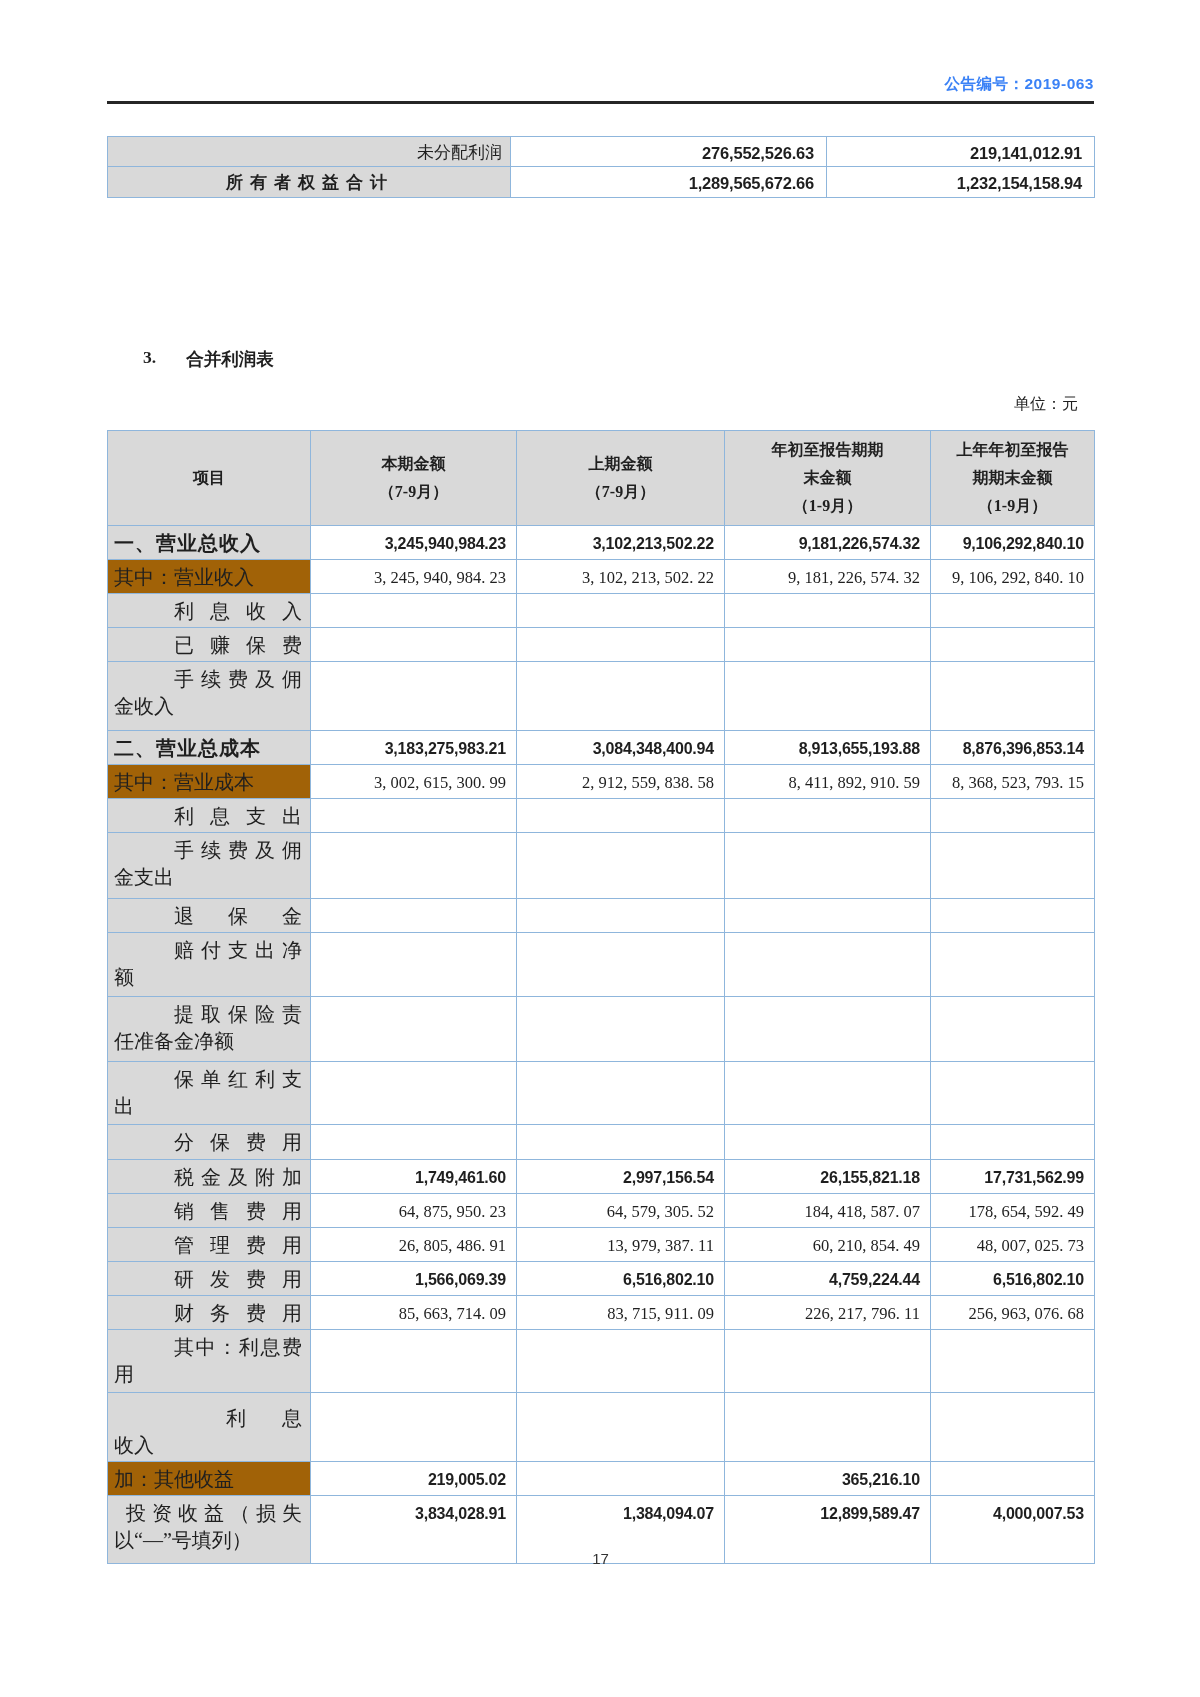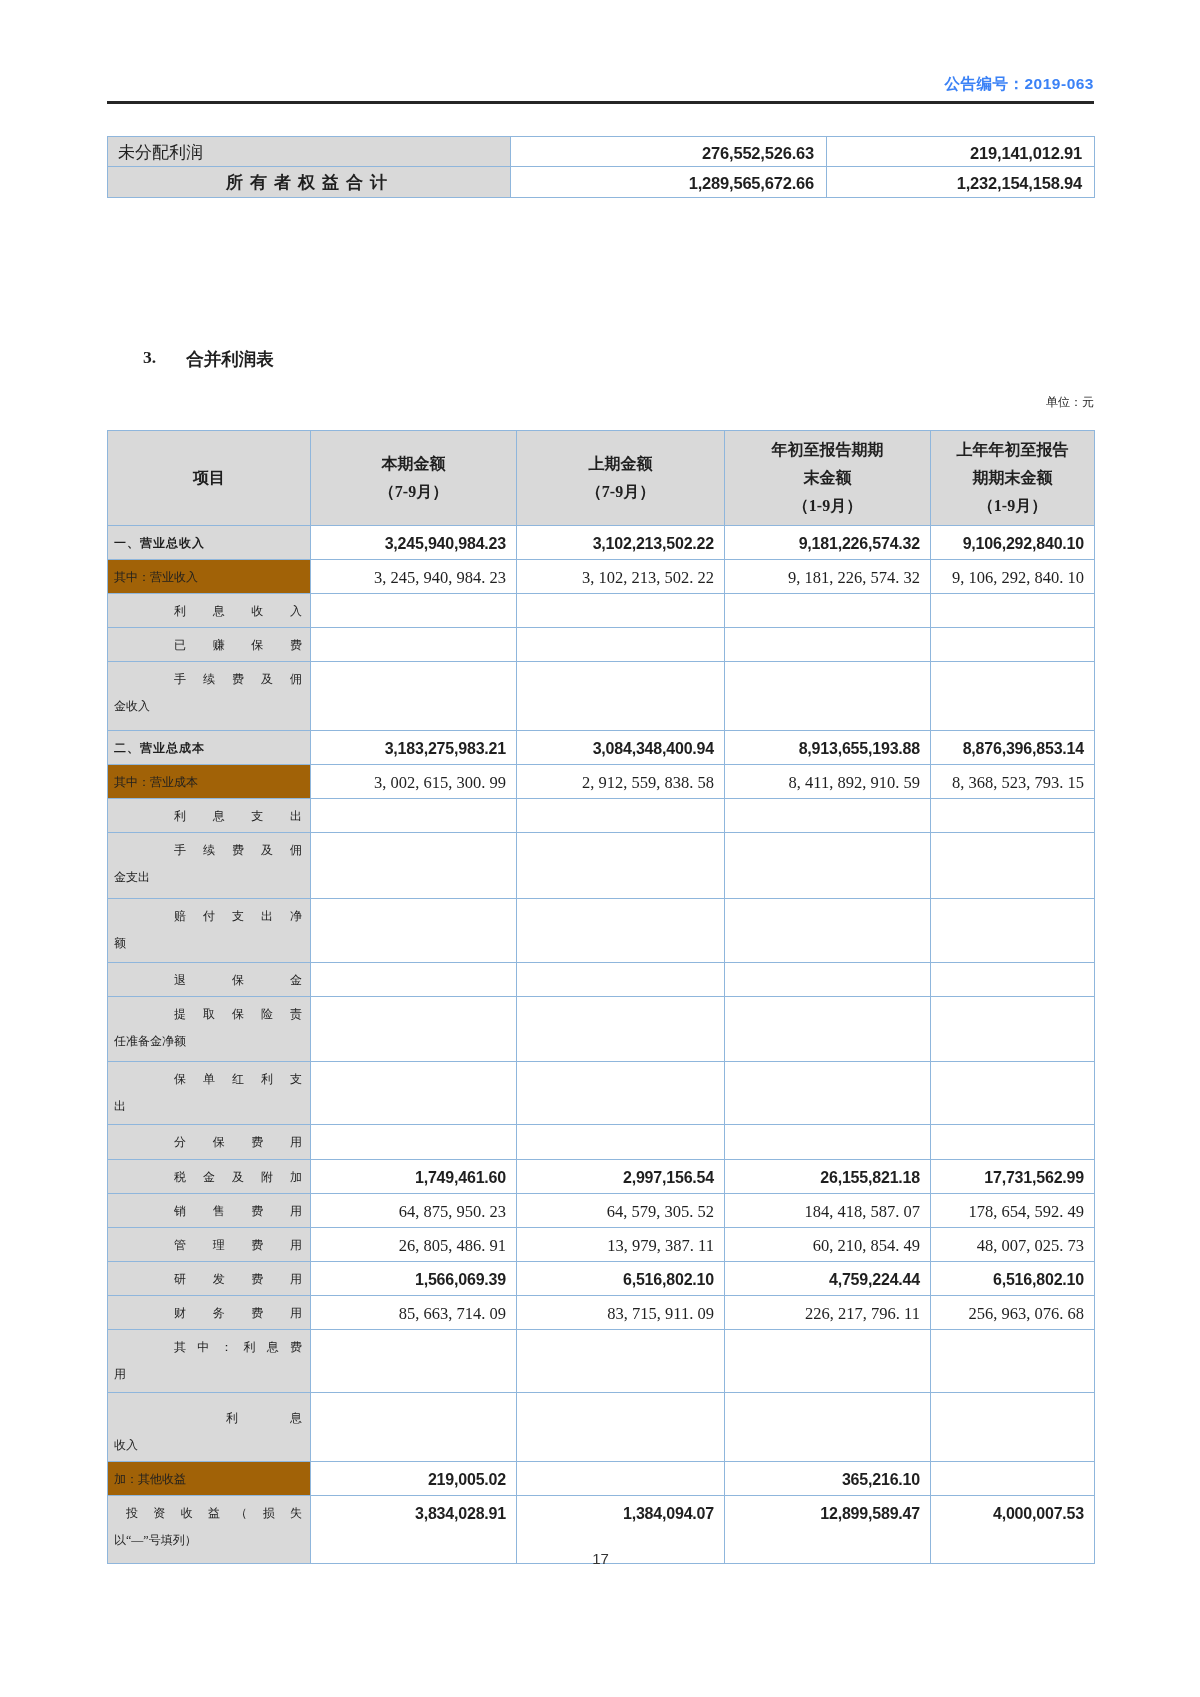--- a/index.html
+++ b/index.html
@@ -19,40 +19,40 @@
   .header-rule{top:101px;left:107px;width:987px;height:2.5px;background:#262626;}
 
   
   table{border-collapse:collapse;table-layout:fixed;}
   td,th{border:1px solid #8fb6dc;box-sizing:border-box;overflow:hidden;vertical-align:top;}
   .bg-gray{background:#d9d9d9;}
   .bg-white{background:#a16207;}
 
   
   .equity-table{top:136px;left:107px;width:987px;}
-  .eq-label{background:#d9d9d9;font-size:17px;padding:3px 8px 0 10px;line-height:26px;}
+  .eq-label{background:#d9d9d9;font-size:17px;padding:3px 8px 0 10px;line-height:26px;text-align:right;}
   .eq-center{text-align:center;font-weight:700;letter-spacing:7px;}
   .eq-num{
     text-align:right;padding:3px 12px 0 4px;line-height:26px;
     font-family:"Liberation Sans","DejaVu Sans",sans-serif;font-weight:700;font-size:16.5px;
     letter-spacing:-0.2px;background:#fff;
   }
 
   
   .section-heading{top:347px;left:143px;display:flex;gap:30px;font-weight:700;font-size:17.5px;}
 
-  .unit-label{top:394px;right:106px;font-size:12px;}
+  .unit-label{top:394px;right:122px;font-size:16px;}
 
   
   .income-table{top:430px;left:107px;width:987px;}
   .income-table th{
     background:#d9d9d9;vertical-align:middle;text-align:center;
     font-weight:700;font-size:16px;line-height:28px;padding:2px 4px;
   }
-  .label-cell{font-size:12px;line-height:27px;padding:4px 8px 2px 6px;}
+  .label-cell{font-size:20px;line-height:27px;padding:4px 8px 2px 6px;}
   .l-section{font-weight:700;letter-spacing:1px;}
   .dist-line{text-align:justify;text-align-last:justify;text-justify:inter-character;}
   .ind-std{padding-left:60px;}
   .ind-deep{padding-left:112px;padding-top:8px;}
   .ind-shallow{padding-left:12px;}
   .num{text-align:right;padding:5px 10px 2px 4px;line-height:26px;background:#fff;}
   .num-sans{
     font-family:"Liberation Sans","DejaVu Sans",sans-serif;
     font-weight:700;font-size:16px;letter-spacing:-0.2px;
   }
@@ -207,33 +207,33 @@
       <tr style="height: 66px;">
         <td class="label-cell bg-gray">
           <div class="dist-line ind-std">手续费及佣</div>
           <div>金支出</div>
         </td>
         <td class="num num-serif"></td>
         <td class="num num-serif"></td>
         <td class="num num-serif"></td>
         <td class="num num-serif"></td>
       </tr>
+      <tr style="height: 30px;">
+        <td class="label-cell bg-gray">
+          <div class="dist-line ind-std">退保金</div>
+        </td>
+        <td class="num num-serif"></td>
+        <td class="num num-serif"></td>
+        <td class="num num-serif"></td>
+        <td class="num num-serif"></td>
+      </tr>
       <tr style="height: 64px;">
         <td class="label-cell bg-gray">
           <div class="dist-line ind-std">赔付支出净</div>
           <div>额</div>
-        </td>
-        <td class="num num-serif"></td>
-        <td class="num num-serif"></td>
-        <td class="num num-serif"></td>
-        <td class="num num-serif"></td>
-      </tr>
-      <tr style="height: 30px;">
-        <td class="label-cell bg-gray">
-          <div class="dist-line ind-std">退保金</div>
         </td>
         <td class="num num-serif"></td>
         <td class="num num-serif"></td>
         <td class="num num-serif"></td>
         <td class="num num-serif"></td>
       </tr>
       <tr style="height: 65px;">
         <td class="label-cell bg-gray">
           <div class="dist-line ind-std">提取保险责</div>
           <div>任准备金净额</div>

